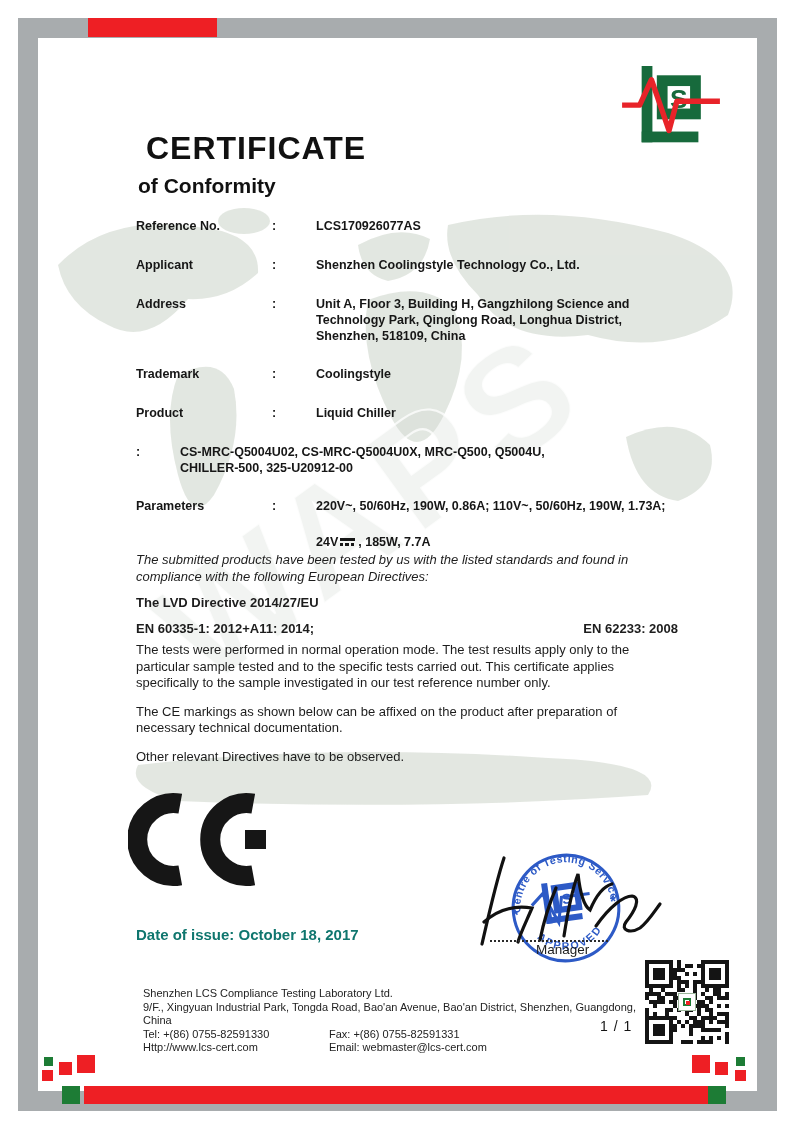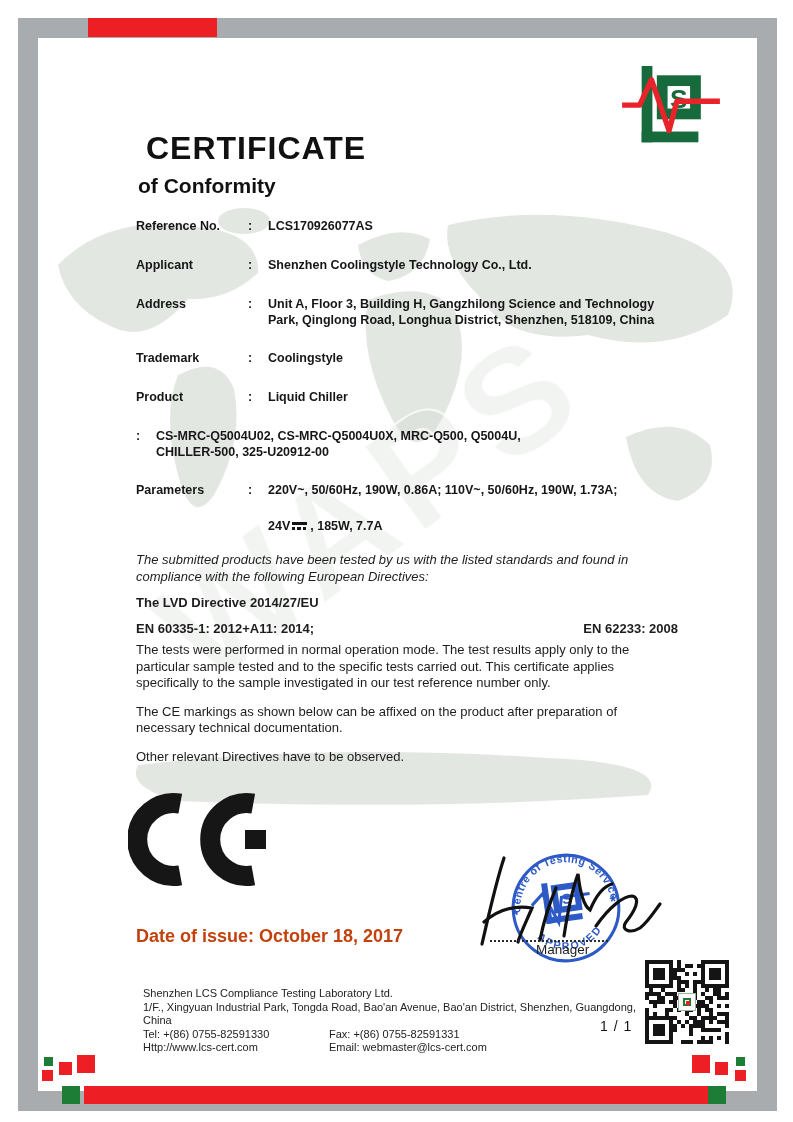--- a/index.html
+++ b/index.html
@@ -21,21 +21,21 @@
            transform:rotate(-36deg);}
 
   
   .logo{position:absolute;left:622px;top:66px;z-index:6;}
   .title-block{position:absolute;left:138px;top:130px;z-index:6;}
   .title-main{font-size:32px;font-weight:bold;letter-spacing:1px;color:#111;margin-left:8px;}
   .title-sub{font-size:21px;font-weight:bold;margin-top:7px;color:#111;}
 
   
   .fields{position:absolute;left:136px;top:218px;width:548px;z-index:6;}
-  .field-row{display:flex;font-size:12.5px;font-weight:bold;line-height:16px;color:#161616;}
+  .field-row{display:flex;font-size:12.5px;font-weight:bold;line-height:16px;color:#161616;gap:24px;}
   .field-label{width:112px;flex:0 0 112px;}
   .field-colon{width:20px;flex:0 0 20px;}
   .field-value{width:412px;}
   .mb-s{margin-bottom:23px;}
   .mb-m{margin-bottom:22px;}
   .param-line2{margin-top:20px;display:flex;align-items:center;}
   .dc-symbol{display:inline-block;width:15px;height:8px;margin:0 3px 0 2px;position:relative;}
   .dc-symbol::before{content:"";position:absolute;left:0;top:0;width:15px;height:2.5px;background:#161616;}
   .dc-symbol::after{content:"";position:absolute;left:0;top:5px;width:15px;height:2.5px;
      background:repeating-linear-gradient(90deg,#161616 0 3.5px,transparent 3.5px 5.5px);}
@@ -45,21 +45,21 @@
               font-size:13px;line-height:16.5px;color:#1d1d1d;}
   .statements p{margin:0;}
   .st-intro{margin-bottom:10px !important;font-style:italic;}
   .st-directive{font-weight:bold;margin-bottom:9px !important;}
   .st-standards{display:flex;justify-content:space-between;font-weight:bold;margin-bottom:5px;}
   .st-tests{margin-bottom:12px !important;}
   .st-ce{margin-bottom:12px !important;}
 
   
   .ce-mark{position:absolute;left:128px;top:792px;z-index:6;}
-  .date-line{position:absolute;left:136px;top:926px;font-size:18px;font-weight:bold;color:#c2410c;z-index:6;}
+  .date-line{position:absolute;left:136px;top:926px;font-size:15px;font-weight:bold;color:#0f766e;z-index:6;}
 
   
   .stamp{position:absolute;left:500px;top:842px;z-index:6;}
   .signature{position:absolute;left:468px;top:848px;z-index:7;}
   .sig-dots{position:absolute;left:490px;top:926px;width:118px;height:14px;
             border-bottom:2.5px dotted #2a2a2a;z-index:8;}
   .manager{position:absolute;left:536px;top:942px;font-size:13.5px;color:#1d1d1d;z-index:8;}
 
   
   .footer{position:absolute;left:143px;top:987px;width:500px;font-size:11px;line-height:13.5px;color:#222;z-index:6;}
@@ -219,21 +219,21 @@
       <path d="M72,92 C76,72 82,54 88,40"></path>
       <path d="M96,88 C100,62 104,42 110,26 C112,44 116,58 122,62 C128,48 136,38 144,36"></path>
       <path d="M128,78 C142,58 156,48 164,48 C174,50 166,64 158,74 C152,82 162,86 172,80 C180,74 186,64 192,56"></path>
     </g>
   </svg>
   <div class="sig-dots"></div>
   <div class="manager">Manager</div>
 
   <div class="footer">
     <div>Shenzhen LCS Compliance Testing Laboratory Ltd.</div>
-    <div>1/F., Xingyuan Industrial Park, Tongda Road, Bao'an Avenue, Bao'an District, Shenzhen, Guangdong, China</div>
+    <div>9/F., Xingyuan Industrial Park, Tongda Road, Bao'an Avenue, Bao'an District, Shenzhen, Guangdong, China</div>
     <div class="footer-grid">
       <span>Tel: +(86) 0755-82591330</span>
       <span>Fax: +(86) 0755-82591331</span>
       <span>Http://www.lcs-cert.com</span>
       <span>Email: webmaster@lcs-cert.com</span>
     </div>
   </div>
 
   <div class="qr">
     <div class="qr-grid">

